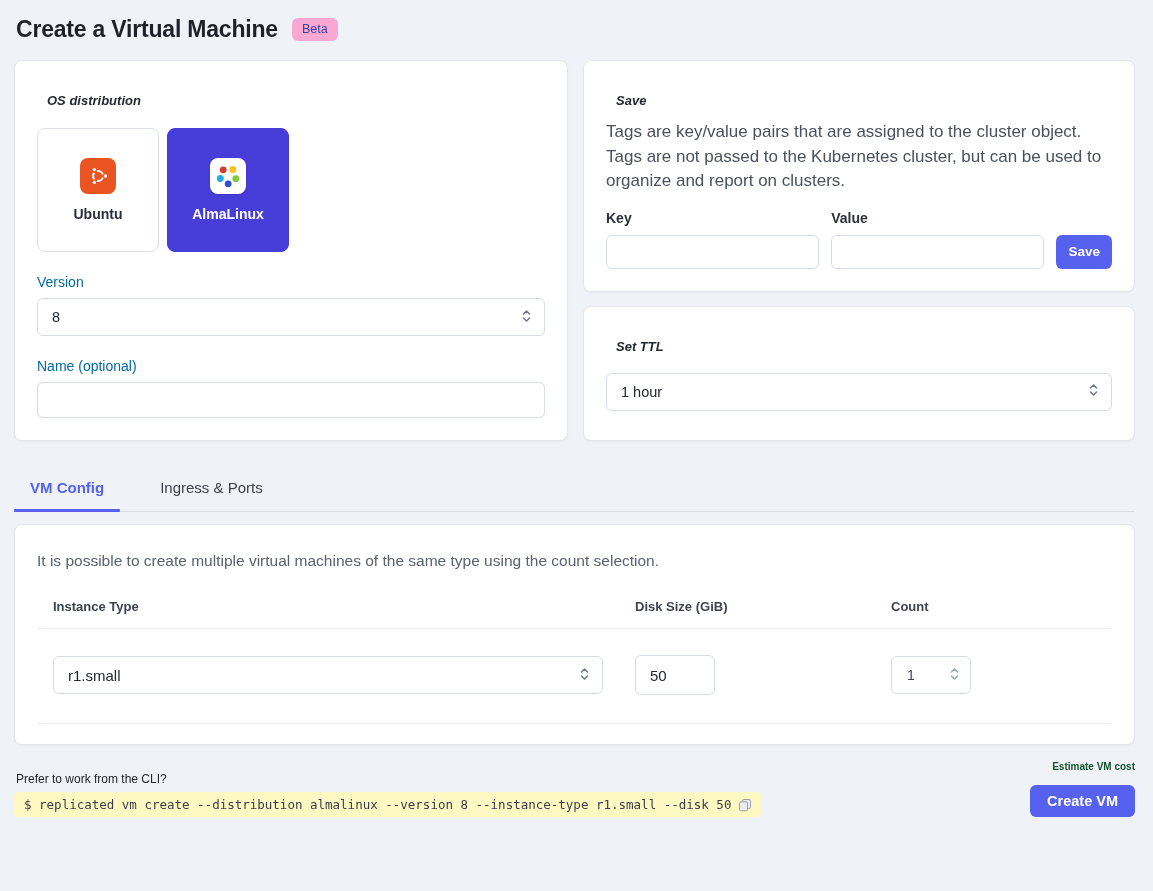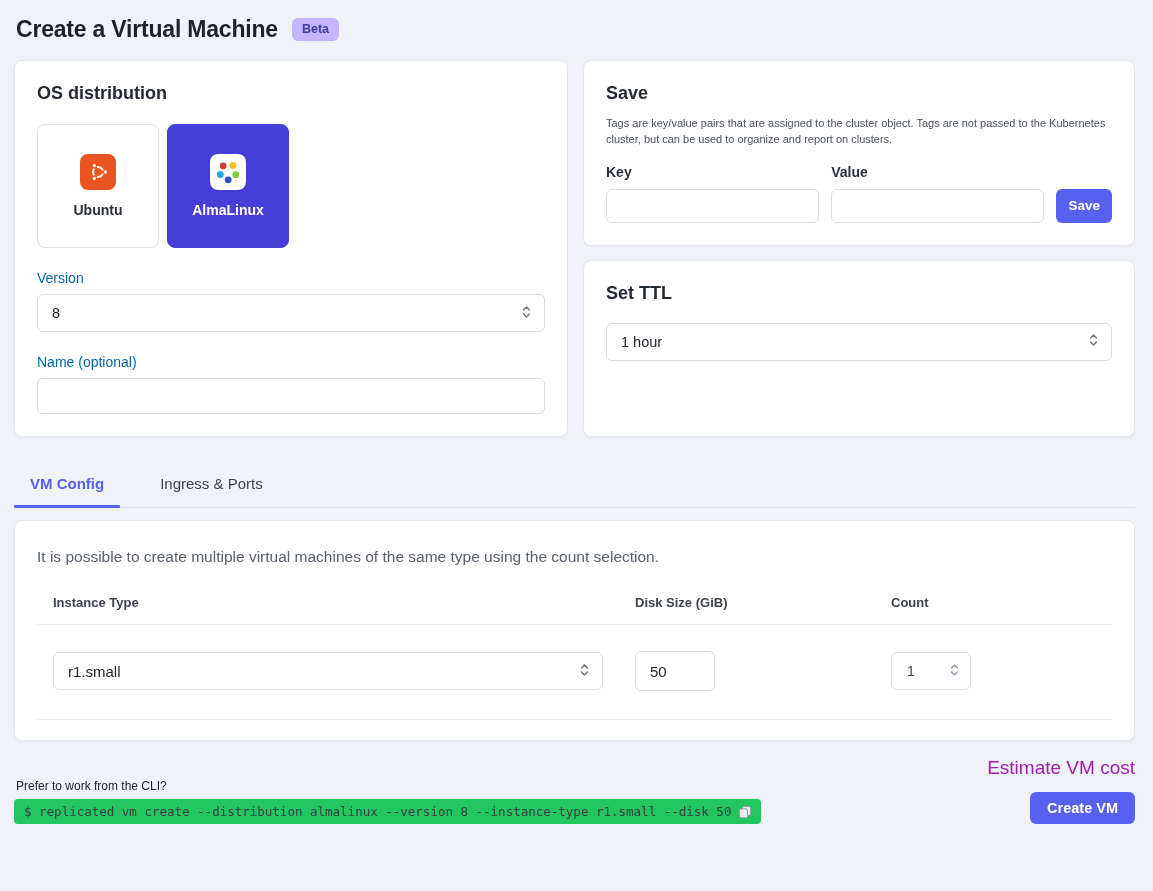--- a/index.html
+++ b/index.html
@@ -9,30 +9,30 @@
     background: #EFF2F6;
     font-family: "Liberation Sans", sans-serif;
     color: #23272F;
   }
   .page { width: 1153px; height: 657px; padding: 14px 18px 0 14px; }
 
   
   .hdr { display: flex; align-items: center; gap: 14px; margin: 2px 0 17px 2px; }
   .hdr h1 { margin: 0; font-size: 23px; font-weight: 800; color: #1D2129; letter-spacing: -0.2px; }
   .beta-badge {
-    background: #c4b5fd; color: #3C429E; font-size: 12.5px; font-weight: 700;
+    background: #f9a8d4; color: #3C429E; font-size: 12.5px; font-weight: 400;
     padding: 5px 10px; border-radius: 6px; line-height: 1;
   }
 
   
   .card {
     background: #fff; border: 1px solid #E3E7EC; border-radius: 8px;
     box-shadow: 0 1px 2px rgba(16,24,40,.04);
   }
-  .card h2 { margin: 0; font-size: 18px; font-weight: 700; color: #252A33; }
+  .card h2 { margin: 10px; font-size: 13px; font-weight: 700; color: #252A33; font-style: italic; }
 
   .top-grid { display: flex; gap: 15px; align-items: stretch; }
   .os-card { width: 554px; padding: 22px; }
   .right-col { width: 552px; display: flex; flex-direction: column; gap: 14px; }
   .tags-card { padding: 22px; }
   .ttl-card { padding: 22px; flex: 1; }
 
   
   .distros { display: flex; gap: 8px; margin-top: 20px; }
   .distro {
@@ -56,21 +56,21 @@
     height: 38px; border: 1px solid #D7DCE2; border-radius: 6px; background: #fff;
     display: flex; align-items: center; justify-content: space-between;
     padding: 0 12px 0 14px; font-size: 14.5px; color: #23272F; cursor: pointer;
   }
   .text-input {
     width: 100%; height: 36px; border: 1px solid #D7DCE2; border-radius: 6px;
     padding: 0 12px; font-size: 14px; font-family: inherit; color: #23272F; background: #fff;
   }
 
   
-  .card-desc { margin: 12px 0 0; font-size: 11px; line-height: 1.45; color: #4A515C; }
+  .card-desc { margin: 12px 0 0; font-size: 17px; line-height: 1.45; color: #4A515C; }
   .tag-form { display: flex; gap: 12px; margin-top: 16px; align-items: flex-end; }
   .tag-field { width: 224px; }
   .tag-field .tag-label { display: block; font-size: 14px; font-weight: 700; color: #2B313B; margin-bottom: 9px; }
   .tag-field .text-input { height: 34px; }
   .save-btn {
     height: 34px; padding: 0 12px; background: #5661F0; color: #fff; border: none;
     border-radius: 6px; font-size: 13.5px; font-weight: 700; font-family: inherit; cursor: pointer;
   }
   .ttl-card .select-box { margin-top: 19px; }
 
@@ -102,26 +102,26 @@
     width: 80px; height: 38px; border: 1px solid #D7DCE2; border-radius: 6px; background: #fff;
     display: flex; align-items: center; justify-content: space-between;
     padding: 0 10px 0 15px; font-size: 14px; color: #3F4550; cursor: pointer;
   }
 
   
   .footerbar { display: flex; justify-content: space-between; align-items: flex-end; margin-top: 16px; }
   .cli-label { font-size: 12px; color: #21252C; margin: 0 0 6px 2px; }
   .cli-code {
     display: inline-flex; align-items: center; gap: 7px;
-    background: #22c55e; border-radius: 4px; padding: 5px 9px 5px 10px;
+    background: #fef9c3; border-radius: 4px; padding: 5px 9px 5px 10px;
     font-family: "DejaVu Sans Mono", monospace; font-size: 12.5px; color: #3A3F47;
   }
   .copy-btn { display: inline-flex; cursor: pointer; }
   .footer-right { display: flex; flex-direction: column; align-items: flex-end; gap: 13px; }
-  .estimate-link { font-size: 19px; font-weight: 400; color: #a21caf; text-decoration: none; cursor: pointer; }
+  .estimate-link { font-size: 10px; font-weight: 700; color: #14532d; text-decoration: none; cursor: pointer; }
   .create-btn {
     background: #5661F0; color: #fff; border: none; border-radius: 6px;
     font-size: 14.5px; font-weight: 700; font-family: inherit; padding: 8px 17px; cursor: pointer;
   }
 </style>
 </head>
 <body>
 
 <div class="page">
 

